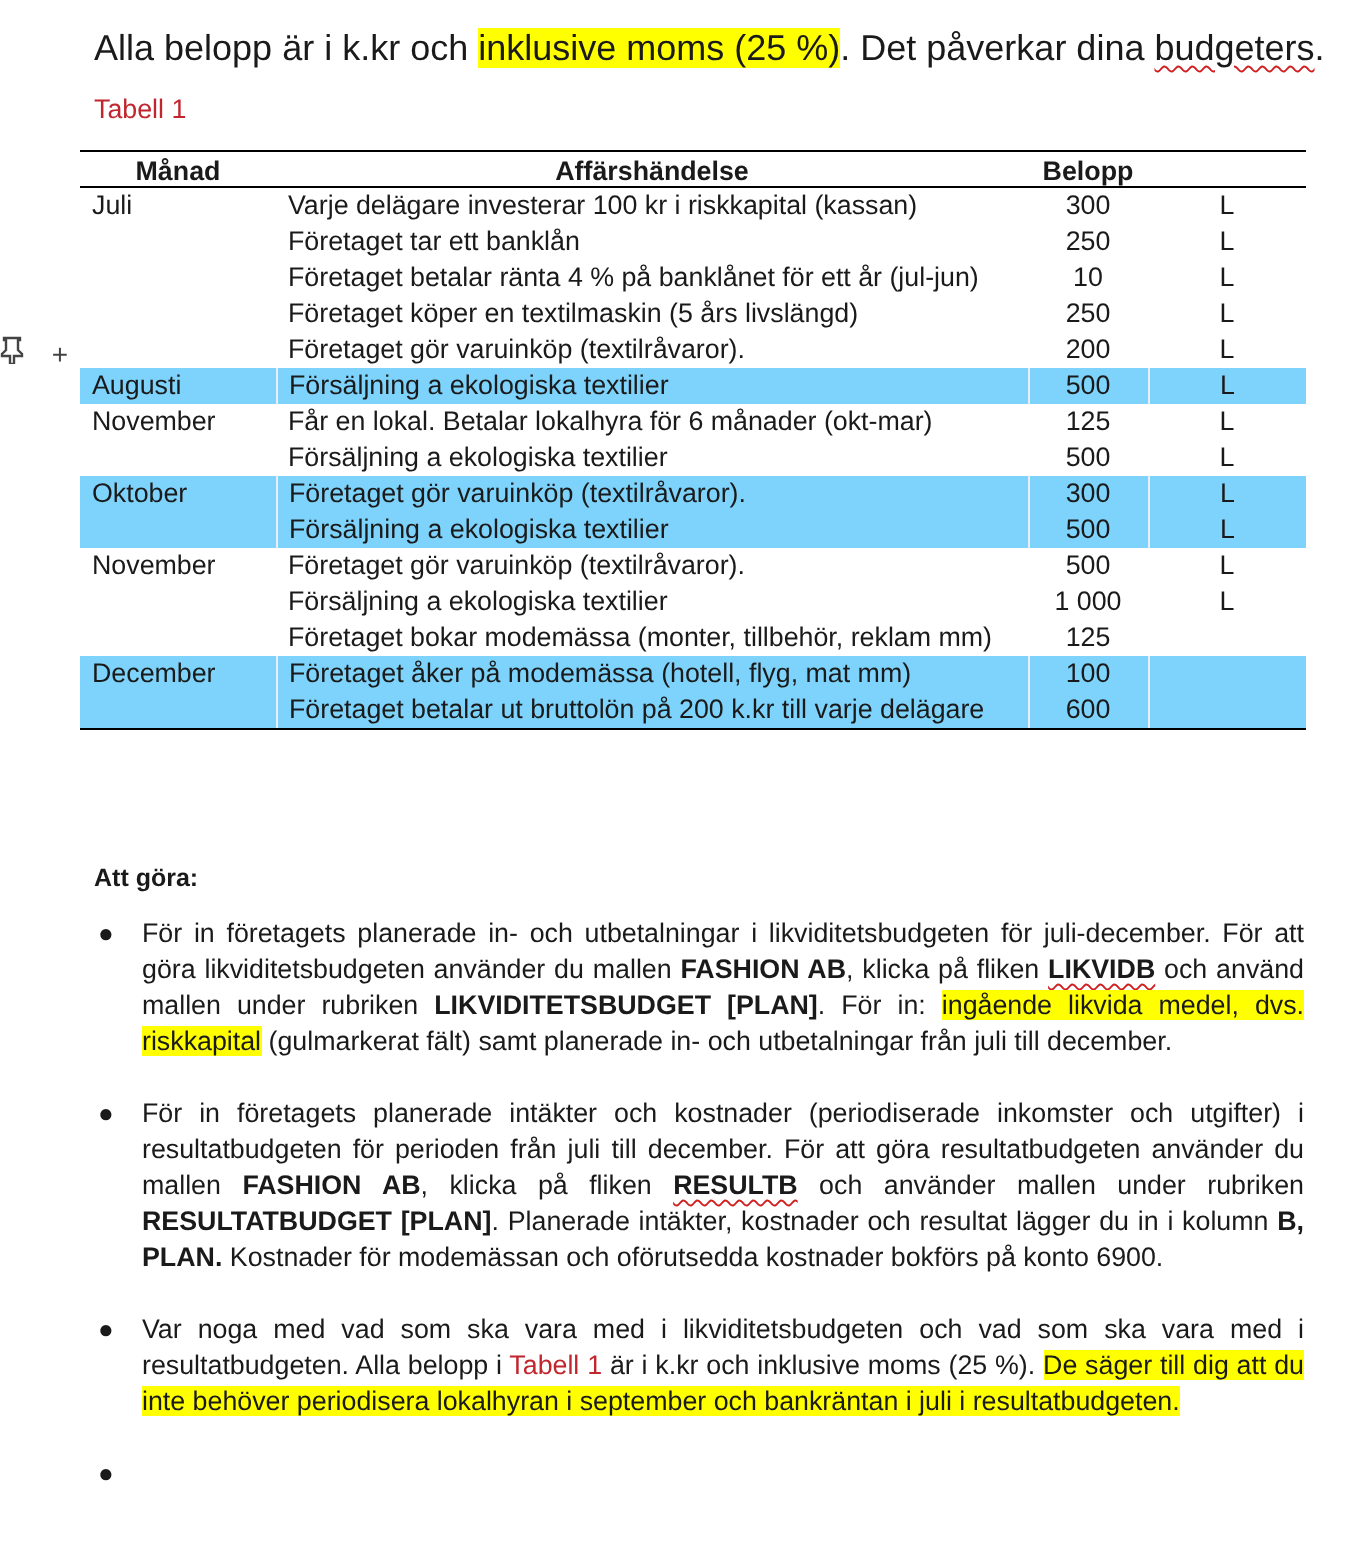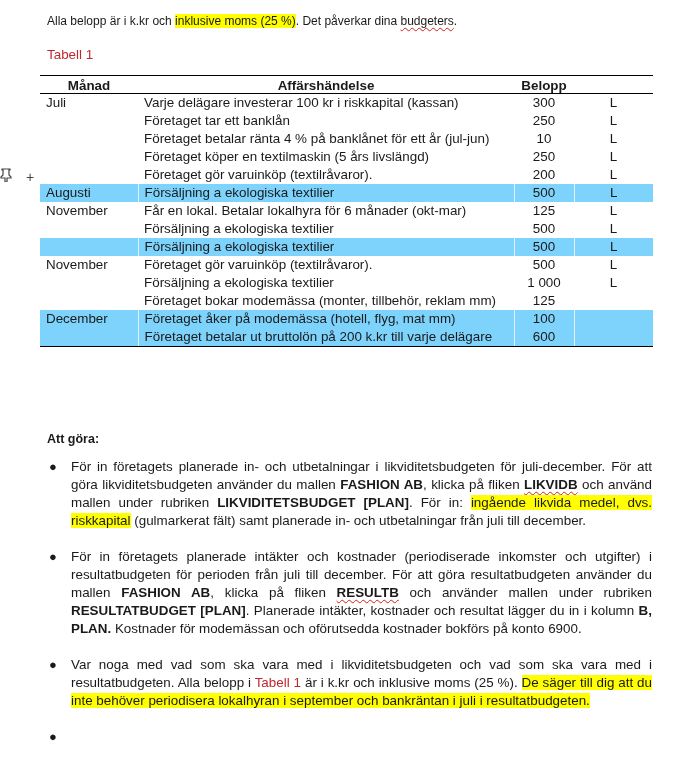--- a/index.html
+++ b/index.html
@@ -1,21 +1,21 @@
 <!DOCTYPE html>
 <html><head>
 <meta charset="utf-8">
 <style>
   html, body { margin: 0; padding: 0; background: #ffffff; }
   body {
     width: 673px; height: 780px; position: relative; overflow: hidden;
     font-family: "Liberation Sans", sans-serif; color: #1a1a1a; font-size: 13px;
   }
   .page { position: absolute; left: 0; top: 0; width: 673px; }
-  .intro { position: absolute; left: 47px; top: 14px; font-size: 12px; white-space: nowrap; }
+  .intro { position: absolute; left: 47px; top: 14px; font-size: 18px; white-space: nowrap; }
   .hl { background: #ffff00; }
   .squiggle { text-decoration: underline wavy #d02020; text-decoration-thickness: 1px; text-underline-offset: 2px; }
   .caption { position: absolute; left: 47px; top: 47px; color: #c0262d; font-size: 13.4px; }
   .table-wrap { position: absolute; left: 40px; top: 75px; width: 613px; }
   table { border-collapse: collapse; width: 613px; table-layout: fixed; font-size: 13.4px; }
   thead th { text-align: center; font-weight: bold; padding: 2px 6px 0 6px; height: 15px; border-top: 1.2px solid #000; border-bottom: 1.2px solid #000; line-height: 15px; }
   th.amount, td.amount { text-align: center; }
   td { padding: 0 6px; vertical-align: top; line-height: 18px; }
   tr.shade td { background: #7dd3fc; }
   tr.shade td + td { border-left: 1px solid #e8eef6; }
@@ -110,20 +110,26 @@
             <td class="amount">125</td>
             <td class="flag">L</td>
           </tr>
           <tr>
             <td></td>
             <td>Försäljning a ekologiska textilier</td>
             <td class="amount">500</td>
             <td class="flag">L</td>
           </tr>
           <tr class="shade">
+            <td>Oktober</td>
+            <td>Företaget gör varuinköp (textilråvaror).</td>
+            <td class="amount">300</td>
+            <td class="flag">L</td>
+          </tr>
+          <tr class="shade">
             <td></td>
             <td>Försäljning a ekologiska textilier</td>
             <td class="amount">500</td>
             <td class="flag">L</td>
           </tr>
           <tr>
             <td>November</td>
             <td>Företaget gör varuinköp (textilråvaror).</td>
             <td class="amount">500</td>
             <td class="flag">L</td>

